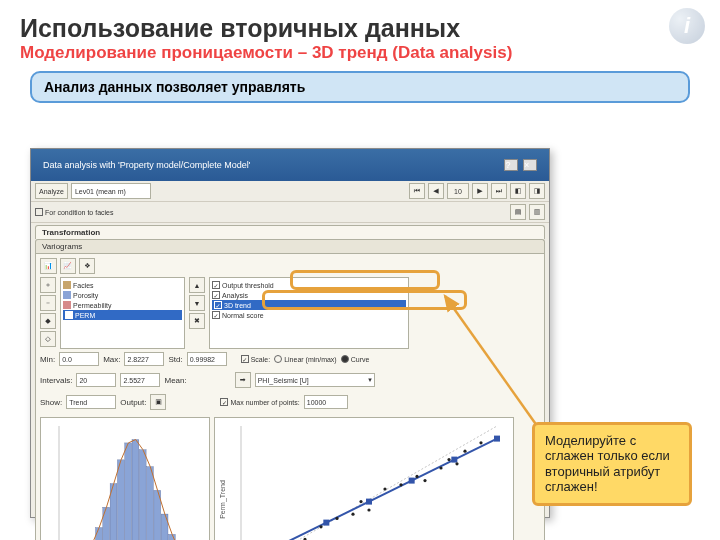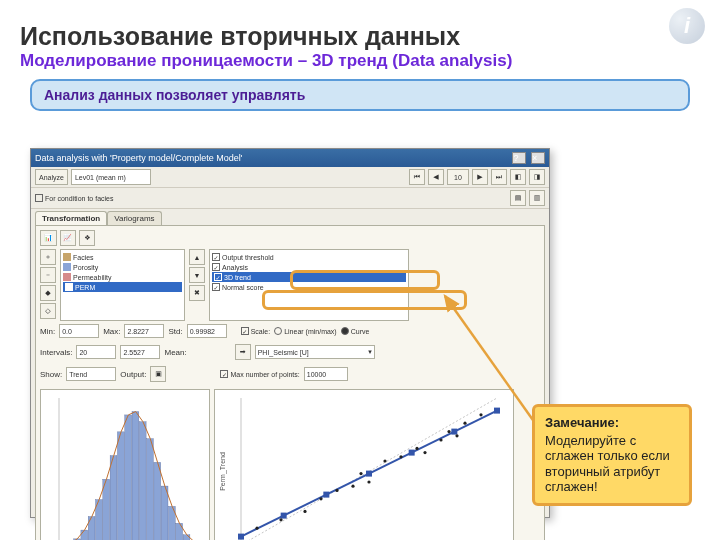--- a/index.html
+++ b/index.html
@@ -3,49 +3,49 @@
 <meta charset="utf-8">
 <style>
   * { box-sizing: border-box; margin: 0; padding: 0; }
   body {
     width: 720px; height: 540px;
     font-family: Arial, sans-serif;
     background: #fff;
     position: relative;
     overflow: hidden;
   }
-  .slide-title { font-size: 25px; font-weight: bold; color: #333; padding: 22px 20px 0 20px; }
-  .slide-subtitle { font-size: 17px; font-weight: bold; color: #6d28d9; padding: 0 36px 8px 20px; }
+  .slide-title { font-size: 25px; font-weight: bold; color: #333; padding: 14px 20px 0 20px; }
+  .slide-subtitle { font-size: 17px; font-weight: bold; color: #ef4444; padding: 0 36px 8px 20px; }
   .blue-box {
     background: #d0e5f5;
     border: 2px solid #5a9bd9;
     border-radius: 10px;
     margin: 0 30px 6px 30px;
     padding: 6px 12px;
     font-size: 14px;
     font-weight: bold;
-    color: #4c1d95;
+    color: #000000;
   }
   .dialog {
     position: absolute;
     left: 30px; top: 148px;
     width: 520px; height: 370px;
     background: #efede5;
     border: 1px solid #8a8a8a;
     box-shadow: 3px 3px 8px rgba(0,0,0,.25);
     font-size: 8px;
     color: #333;
   }
   .titlebar {
-    height: 18px;
+    height: 32px;
     background: linear-gradient(#3a6ea5,#2a5a95);
     color: #fff;
     font-size: 9px;
     display: flex; align-items: center;
-    padding: 0 4px;
+    padding: 0 12px;
     justify-content: space-between;
   }
   .titlebar-btn {
     width: 14px; height: 12px; background: #e0e0e0; border: 1px solid #888;
     display: inline-block; margin-left: 2px;
   }
   .toolbar-row {
     display: flex; align-items: center; gap: 3px;
     padding: 2px 4px;
     background: #efede5;
@@ -58,21 +58,21 @@
     display: inline-flex; align-items: center; justify-content: center;
     font-size: 7px; padding: 0 3px;
   }
   .tb-input {
     height: 16px; width: 80px;
     border: 1px solid #b0b0a0;
     background: #fff;
     font-size: 7px; padding: 0 3px;
     display: inline-flex; align-items: center;
   }
-  .tabs { display: flex; gap: 0; padding: 2px 4px 0 4px; background:#efede5; }
+  .tabs { display: flex; gap: 0; padding: 2px 4px 0 4px; background:#efede5;flex-direction:column; }
   .tab {
     border: 1px solid #b0b0a0; border-bottom: none;
     background: #e8e5d8; padding: 2px 6px; font-size: 8px;
     border-radius: 3px 3px 0 0;
   }
   .tab.active { background: #f8f6ee; font-weight: bold; }
   .panel-body {
     background: #f8f6ee;
     border: 1px solid #b0b0a0;
     margin: 0 4px 4px 4px;
@@ -376,15 +376,14 @@
 <svg class="arrow" style="left:0;top:0;width:720px;height:540px">
   <defs>
     <marker id="arrowhead" markerWidth="8" markerHeight="8" refX="6" refY="3" orient="auto">
       <path d="M0,0 L7,3 L0,6 Z" fill="#e6a23c"></path>
     </marker>
   </defs>
   <line x1="540" y1="430" x2="445" y2="296" stroke="#e6a23c" stroke-width="2.5" marker-end="url(#arrowhead)"></line>
 </svg>
 
 <div class="note-box">
-  <b>Замечание:</b>
   <span>Моделируйте с сглажен только если вторичный атрибут сглажен!</span>
 </div>
 
 </body></html>

